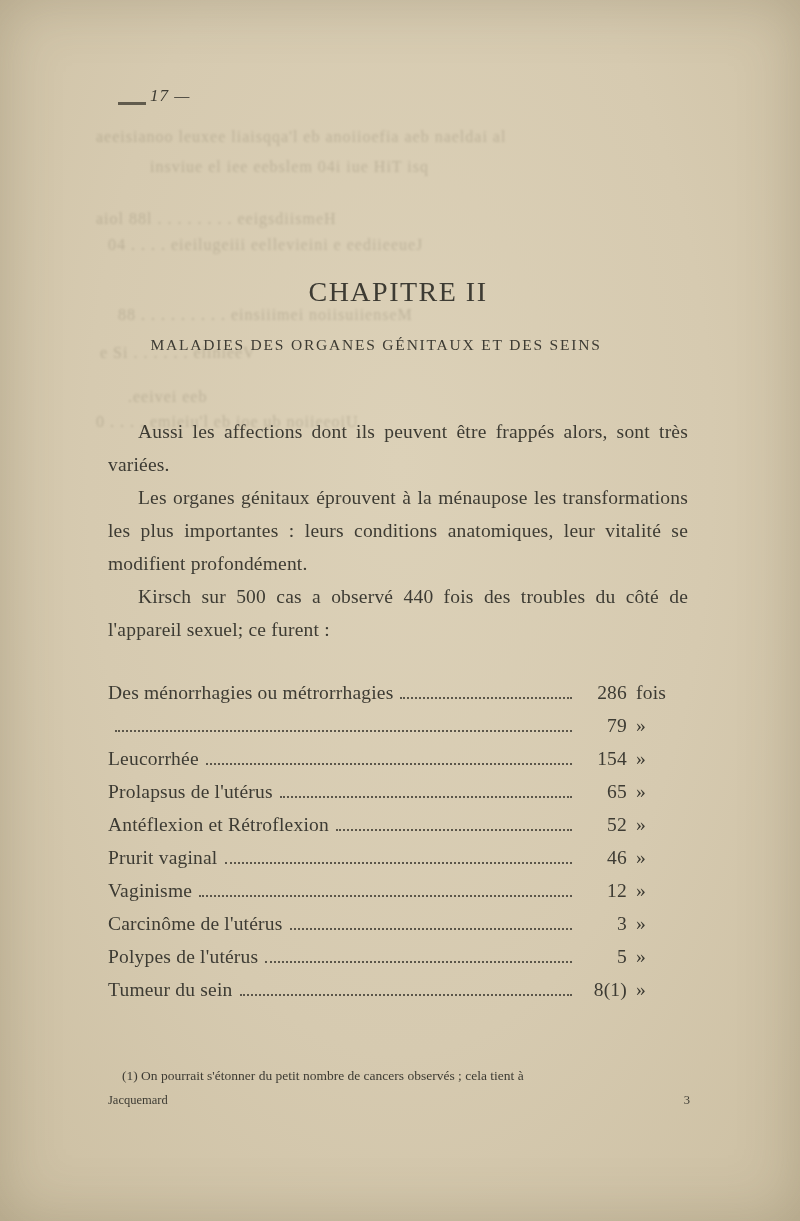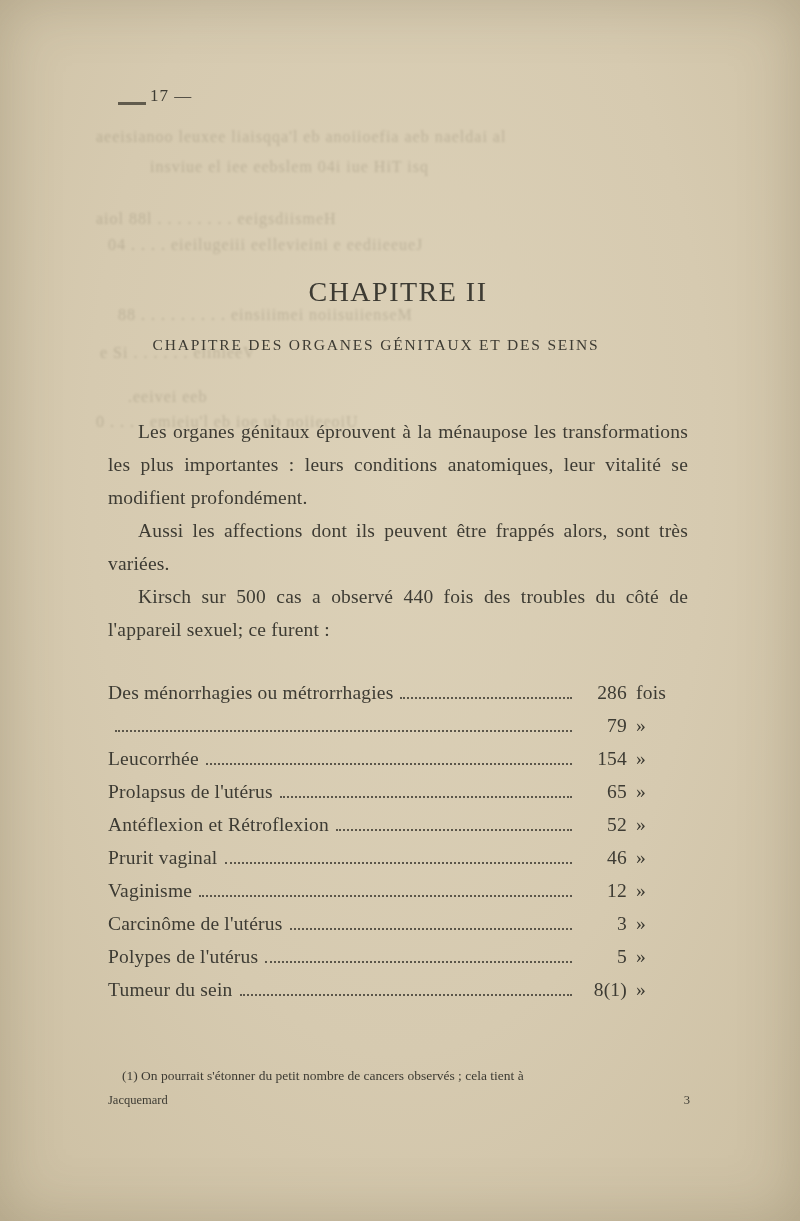--- a/index.html
+++ b/index.html
@@ -19,21 +19,21 @@
     opacity:0.34;
     filter:blur(1.1px);
     font-size:16px;
     letter-spacing:1px;
     white-space:nowrap;
     z-index:0;
     user-select:none;
   }
   .pagenum {
     position:absolute; top:86px; left:150px;
-    font-size:17px; letter-spacing:1px; z-index:2;
+    font-size:17px; letter-spacing:1px; z-index:2;font-style:italic;
   }
   .ink-smudge {
     position:absolute; top:102px; left:118px;
     width:28px; height:3px; background:#444034; opacity:0.8;
     z-index:2;
   }
   .chapter {
     position:absolute; top:276px; left:108px; width:580px;
     text-align:center; font-size:28px; letter-spacing:1.5px; z-index:2;
   }
@@ -79,25 +79,25 @@
   <div class="ghost" style="left:118px;top:306px">88 . . . . . . . . . einsiiimei noiisuiienseM</div>
   <div class="ghost" style="left:100px;top:344px">e Si . . . . . . elinieeV</div>
   <div class="ghost" style="left:128px;top:388px">.eeivei eeb</div>
   <div class="ghost" style="left:96px;top:413px">0 . . . . emieiu'l eb ioe ub noiieeoiU</div>
 
   <div class="ink-smudge"></div>
   <div class="pagenum">17 —</div>
 
   <div class="chapter">CHAPITRE II</div>
 
-  <div class="section-title">CHAPITRE DES ORGANES GÉNITAUX ET DES SEINS</div>
+  <div class="section-title">MALADIES DES ORGANES GÉNITAUX ET DES SEINS</div>
 
   <div class="body-col">
+    <p>Aussi les affections dont ils peuvent être frappés alors, sont très variées.</p>
     <p>Les organes génitaux éprouvent à la ménaupose les transformations les plus importantes : leurs conditions anatomiques, leur vitalité se modifient profondément.</p>
-    <p>Aussi les affections dont ils peuvent être frappés alors, sont très variées.</p>
     <p>Kirsch sur 500 cas a observé 440 fois des troubles du côté de l'appareil sexuel; ce furent :</p>
 
     <div class="stats">
       <div class="row">
         <span class="label">Des ménorrhagies ou métrorrhagies</span>
         <span class="leader"></span>
         <span class="num">286</span>
         <span class="unit">fois</span>
       </div>
       <div class="row">

